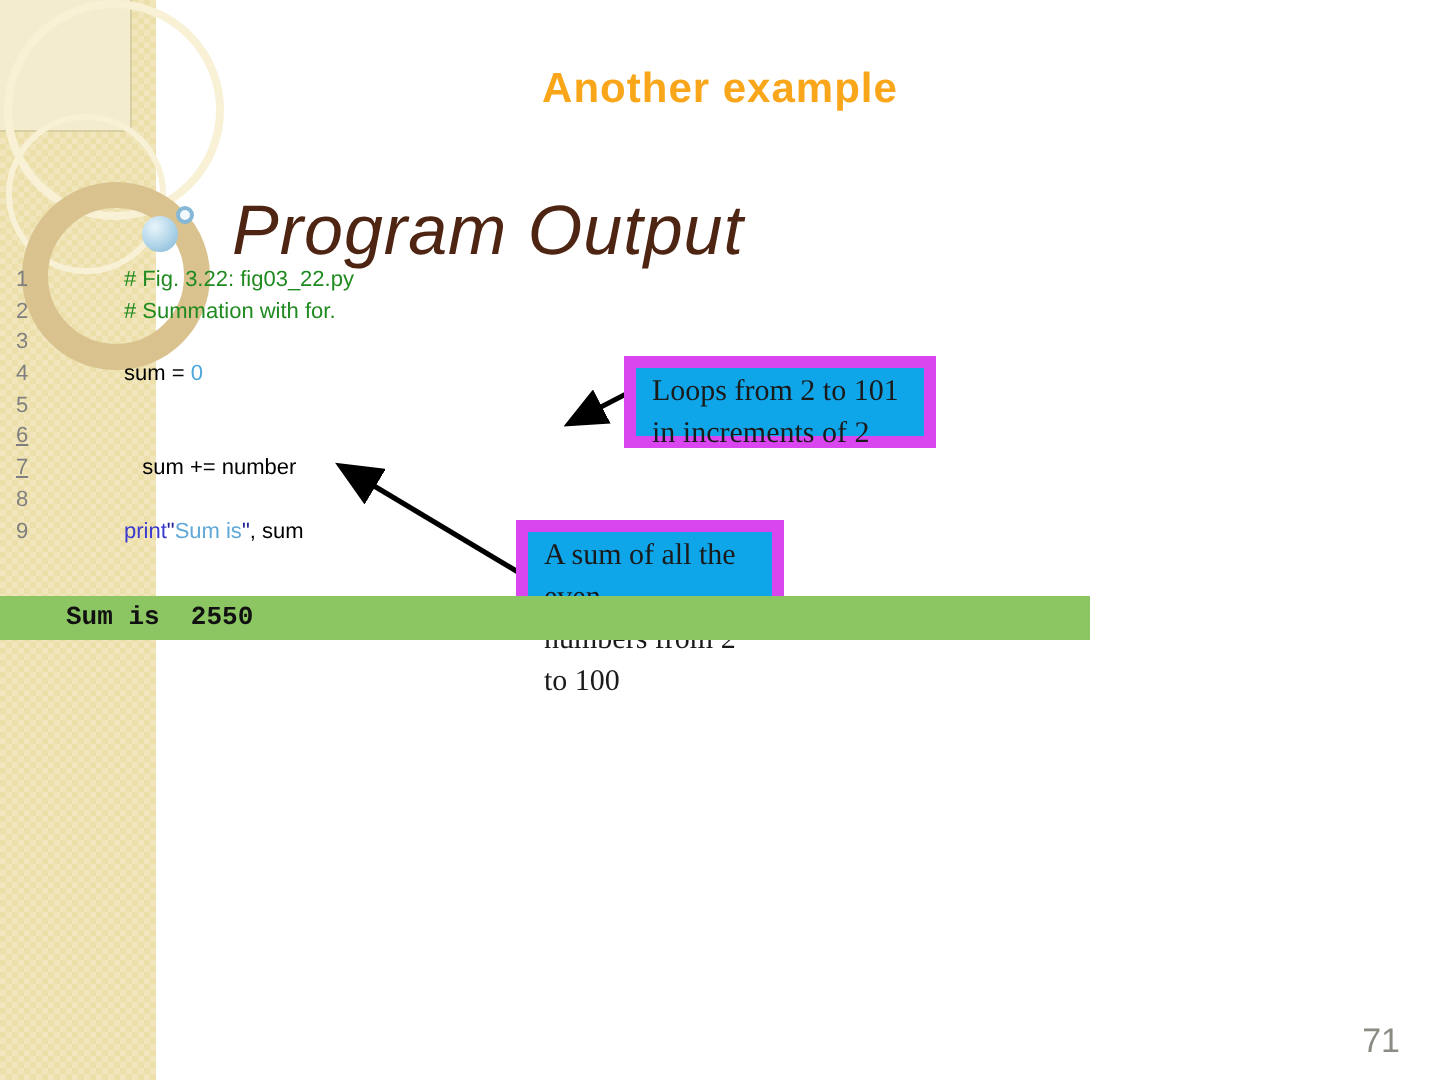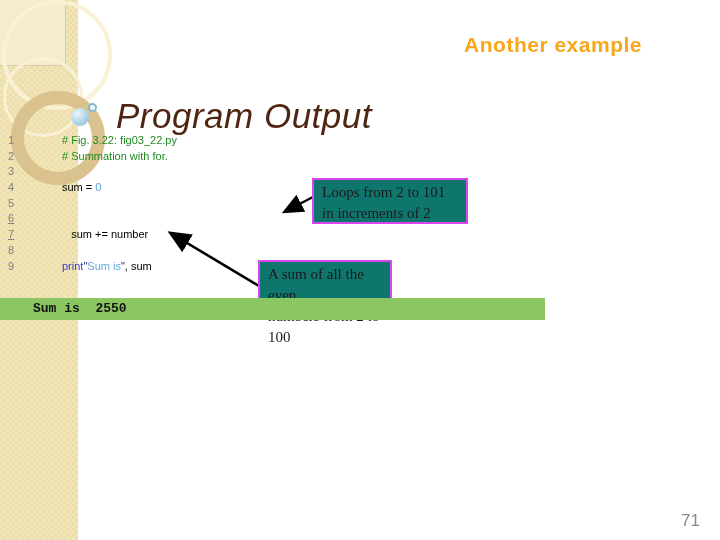--- a/index.html
+++ b/index.html
@@ -23,21 +23,21 @@
   .circle-thin-b { position:absolute; left:3px; top:57px; width:80px; height:80px;
     border:3px solid #F8F1D6; border-radius:50%; }
   .ring-tan { position:absolute; left:11px; top:91px; width:94px; height:94px;
     border:13px solid #D9C28E; border-radius:50%; }
   .sphere-blue { position:absolute; left:71px; top:108px; width:18px; height:18px; border-radius:50%;
     background:radial-gradient(circle at 35% 30%, #E9F5FB, #AFD4E8 55%, #7FB3D4); }
   .mini-ring-blue { position:absolute; left:88px; top:103px; width:9px; height:9px; border-radius:50%;
     border:2px solid #85B7D6; background:#F2F9FD; }
 
   
-  .slide-title { position:absolute; left:78px; right:78px; top:33px; text-align:right;
+  .slide-title { position:absolute; left:78px; right:78px; top:33px; text-align:center;
     font-size:21px; font-weight:bold; color:#FAA61A; letter-spacing:0.5px; }
   .slide-heading { position:absolute; left:116px; top:96px;
     font-size:35px; font-weight:normal; color:#4E2512; letter-spacing:0.5px;font-style:italic; }
 
   
   .code-block { position:absolute; left:8px; top:133px; width:420px; }
   .code-line { display:flex; height:15.7px; align-items:baseline;
     font-size:11px; line-height:15.7px; }
   .line-num { width:16px; color:#7F7F7F; flex:0 0 16px; }
   .line-num.hl { text-decoration:underline; }
@@ -45,21 +45,21 @@
   .code-text span { white-space:pre; }
   .cm { color:#1F8A1F; }
   .kw { color:#00007B; font-weight:bold; }
   .kw2 { color:#3A3ACF; font-weight:normal; }
   .nm { color:#4FA7DC; }
   .st { color:#5FA8D8; }
   .q  { color:#202095; }
   .pl { color:#000000; }
 
   
-  .callout { position:absolute; background:#0f766e; border:2px solid #d946ef;
+  .callout { position:absolute; background:#0ea5e9; border:6px solid #d946ef;
     font-family:"Liberation Serif", serif; font-size:15px; line-height:21px; color:#1A1A1A;
     padding:2px 8px; white-space:pre-line; }
   .callout-1 { left:312px; top:178px; width:156px; height:46px; }
   .callout-2 { left:258px; top:260px; width:134px; height:48px; }
 
   
   .arrow-svg { position:absolute; left:0; top:0; width:720px; height:540px; pointer-events:none; }
 
   
   .output-bar { position:absolute; left:0; top:298px; width:545px; height:22px; background:#8CC663; }

